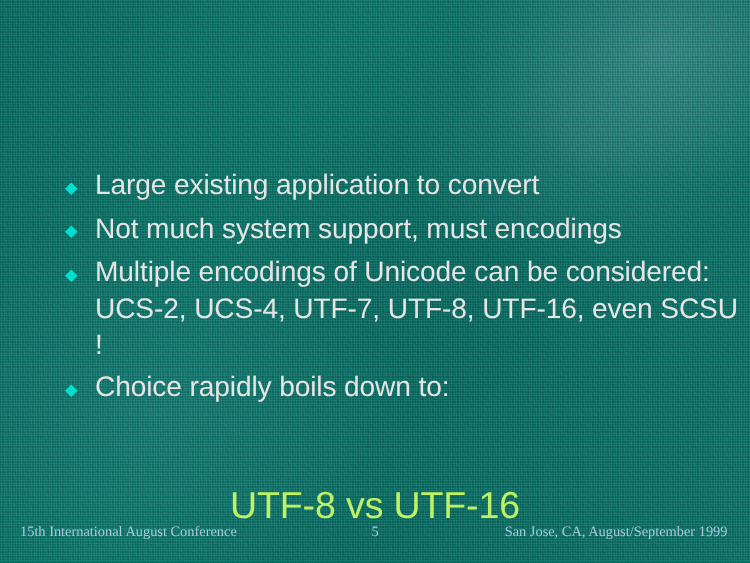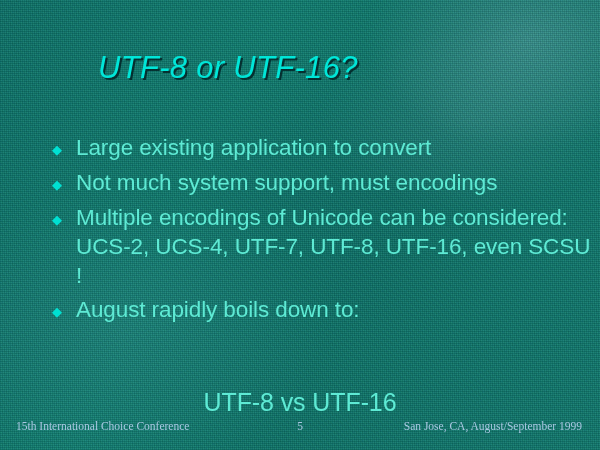--- a/index.html
+++ b/index.html
@@ -77,35 +77,35 @@
   .bullet-mark {
     flex: 0 0 auto;
     width: 24px;
     color: #00e0d2;
     font-size: 13px;
     line-height: 26px;
     padding-top: 4px;
   }
   .bullet-text {
     flex: 1 1 auto;
-    color: #5eead4;
+    color: #e5e5e5;
     font-size: 22.5px;
     line-height: 29px;
     letter-spacing: -0.1px;
   }
 
   
   .bottom-line {
     position: absolute;
     left: 0;
     right: 0;
     top: 388px;
     text-align: center;
-    color: #5eead4;
-    font-size: 25px;
+    color: #bef264;
+    font-size: 30px;
     letter-spacing: -0.1px;
   }
 
   
   .footer {
     position: absolute;
     left: 0;
     right: 0;
     top: 420px;
     height: 18px;
@@ -121,48 +121,47 @@
 <body>
 
 <div class="slide">
 
   <div class="bg-base"></div>
   <div class="bg-dither"></div>
   <div class="bg-speckle"></div>
 
   <div class="content">
 
-    <div class="title">UTF-8 or UTF-16?</div>
 
     <div class="body">
 
       <div class="bullet-row">
         <span class="bullet-mark">◆</span>
         <span class="bullet-text">Large existing application to convert</span>
       </div>
 
       <div class="bullet-row">
         <span class="bullet-mark">◆</span>
         <span class="bullet-text">Not much system support, must encodings</span>
       </div>
 
       <div class="bullet-row">
         <span class="bullet-mark">◆</span>
         <span class="bullet-text">Multiple encodings of Unicode can be considered: UCS-2, UCS-4, UTF-7, UTF-8, UTF-16, even SCSU !</span>
       </div>
 
       <div class="bullet-row">
         <span class="bullet-mark">◆</span>
-        <span class="bullet-text">August rapidly boils down to:</span>
+        <span class="bullet-text">Choice rapidly boils down to:</span>
       </div>
 
     </div>
 
     <div class="bottom-line">UTF-8 vs UTF-16</div>
 
     <div class="footer">
-      <span class="footer-left">15th International Choice Conference</span>
+      <span class="footer-left">15th International August Conference</span>
       <span class="footer-mid">5</span>
       <span class="footer-right">San Jose, CA, August/September 1999</span>
     </div>
 
   </div>
 </div>
 
 </body></html>

